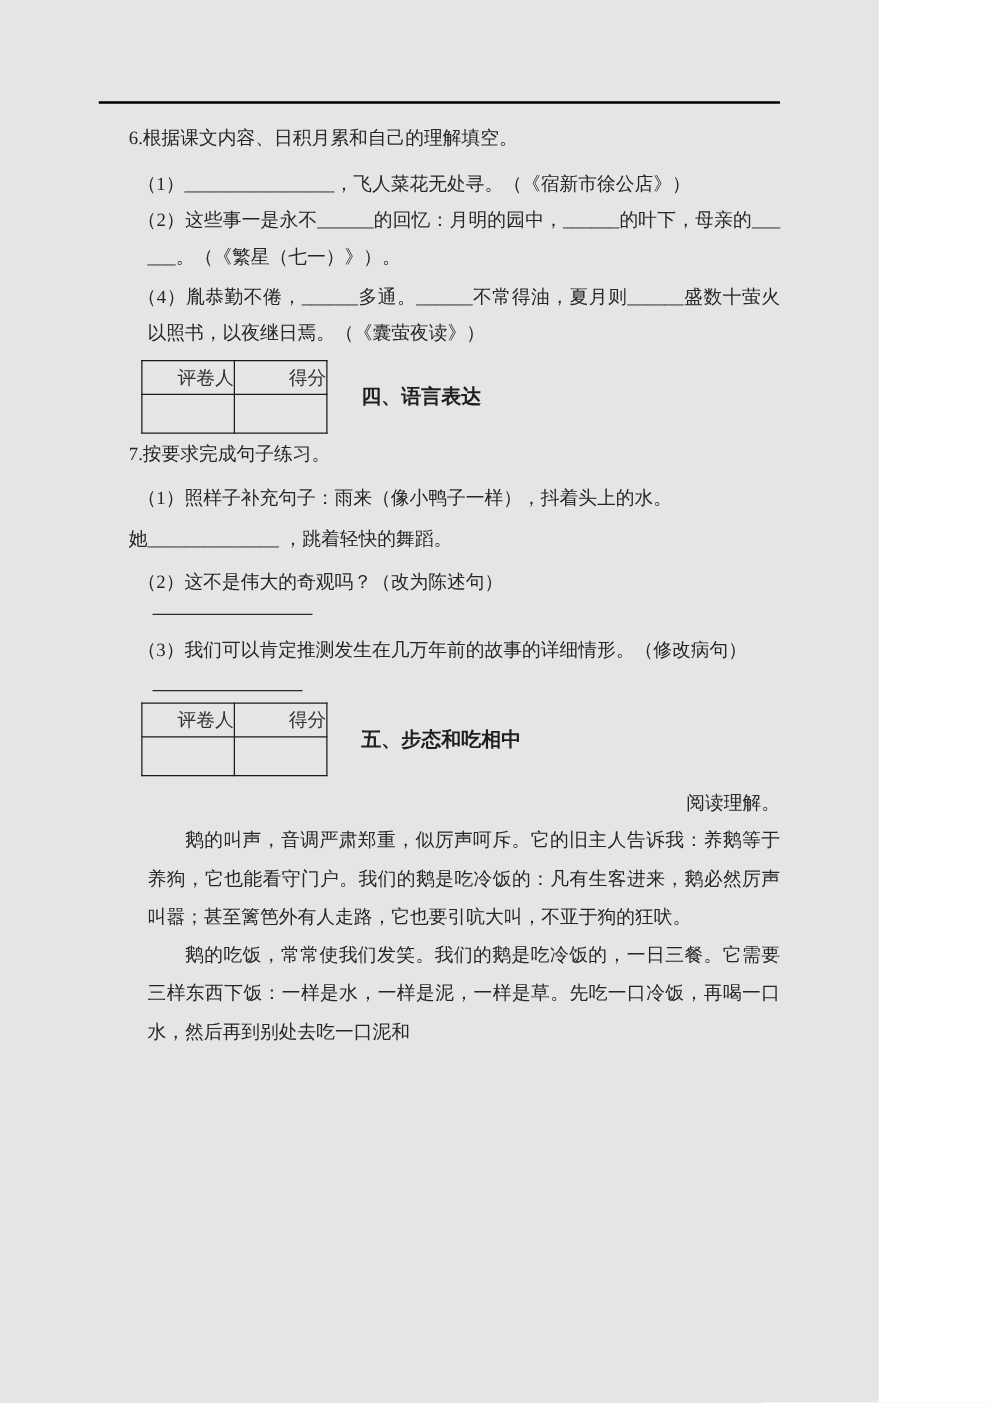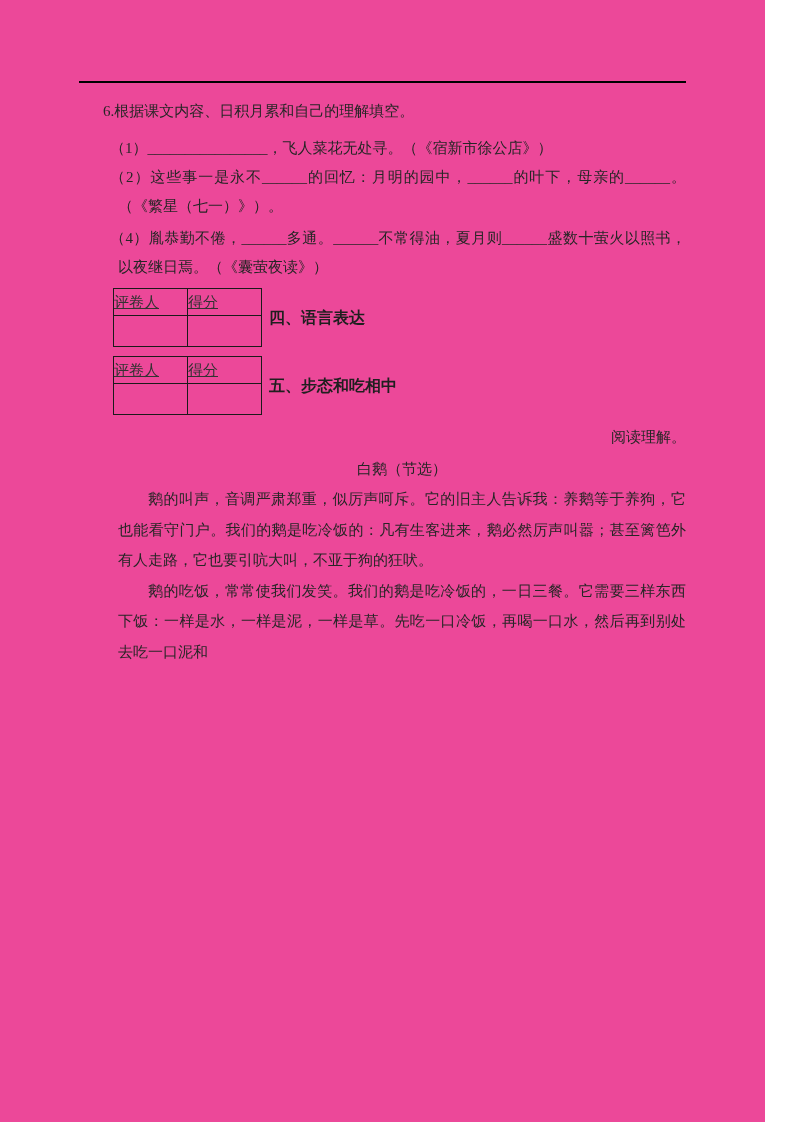--- a/index.html
+++ b/index.html
@@ -1,20 +1,20 @@
 <!DOCTYPE html>
 <html><head>
 <meta charset="utf-8">
 <style>
   html, body { margin: 0; padding: 0; background: #ffffff; }
   .page {
     position: relative;
-    width: 765px;
+    width: 703px;
     height: 1122px;
-    background: #ec4899;
+    background: #e5e5e5;
     overflow: hidden;
     font-family: "Liberation Serif", "DejaVu Serif", serif;
     font-size: 15px;
     color: #262626;
     box-sizing: border-box;
     padding: 81px 79px 0 79px;
   }
   .top-rule {
     border: none;
     border-top: 2.5px solid #000000;
@@ -57,31 +57,30 @@
   .band1 { margin-top: 6px; }
   .band2 { margin-top: 9px; }
   .score-table {
     border-collapse: collapse;
     margin-left: 34px;
     table-layout: fixed;
   }
   .score-table td {
     border: 1.5px solid #1a1a1a;
     width: 73px;
-    text-align: left;
+    text-align: right;
     font-size: 15px;
     color: #333333;
     padding: 0;
-    text-decoration: underline;
   }
   .score-table tr.hdr td { height: 26px; }
   .score-table tr.empty td { height: 30px; }
   .section-heading {
     position: absolute;
-    left: 190px;
+    left: 210px;
     top: 50%;
     transform: translateY(-50%);
     font-weight: bold;
     font-size: 16px;
     color: #1f1f1f;
     white-space: nowrap;
   }
   .reading-instruction { line-height: 29px; margin-top: 8px; text-indent: -15px; text-align: right; }
   .reading-title {
     line-height: 29px;
@@ -120,37 +119,45 @@
         </tr>
         <tr class="empty">
           <td></td>
           <td></td>
         </tr>
       </tbody>
     </table>
     <div class="section-heading">四、语言表达</div>
   </div>
 
+  <div class="col">
+    <p class="q-line stem mt3">7.按要求完成句子练习。</p>
+    <p class="q-line sub mt6">（1）照样子补充句子：雨来（像小鸭子一样），抖着头上的水。</p>
+    <p class="q-line stem mt4">她______________ ，跳着轻快的舞蹈。</p>
+    <p class="q-line sub mt5">（2）这不是伟大的奇观吗？（改为陈述句）</p>
+    <p class="blank-row first"><span class="blank-underline">_________________</span></p>
+    <p class="q-line sub mt15">（3）我们可以肯定推测发生在几万年前的故事的详细情形。（修改病句）</p>
+    <p class="blank-row second"><span class="blank-underline">________________</span></p>
+  </div>
 
   <div class="table-band band2">
     <table class="score-table">
       <tbody>
         <tr class="hdr">
           <td>评卷人</td>
           <td>得分</td>
         </tr>
         <tr class="empty">
           <td></td>
           <td></td>
         </tr>
       </tbody>
     </table>
     <div class="section-heading">五、步态和吃相中</div>
   </div>
 
   <div class="col">
     <p class="reading-instruction">阅读理解。</p>
-    <p class="reading-title">白鹅（节选）</p>
     <p class="passage">鹅的叫声，音调严肃郑重，似厉声呵斥。它的旧主人告诉我：养鹅等于养狗，它也能看守门户。我们的鹅是吃冷饭的：凡有生客进来，鹅必然厉声叫嚣；甚至篱笆外有人走路，它也要引吭大叫，不亚于狗的狂吠。</p>
     <p class="passage">鹅的吃饭，常常使我们发笑。我们的鹅是吃冷饭的，一日三餐。它需要三样东西下饭：一样是水，一样是泥，一样是草。先吃一口冷饭，再喝一口水，然后再到别处去吃一口泥和</p>
   </div>
 
 </div>
 
 </body></html>

